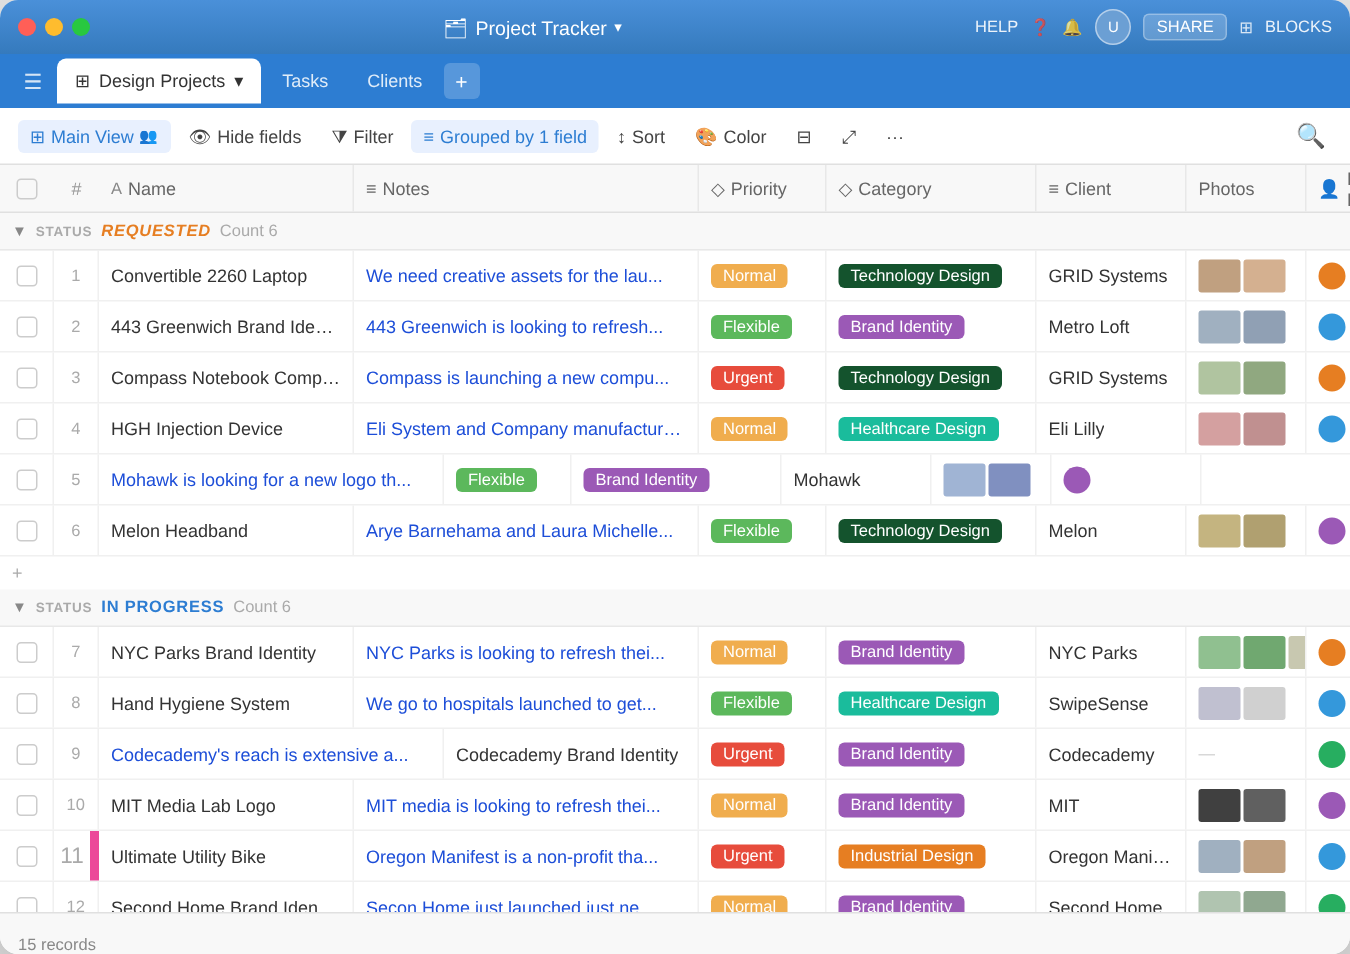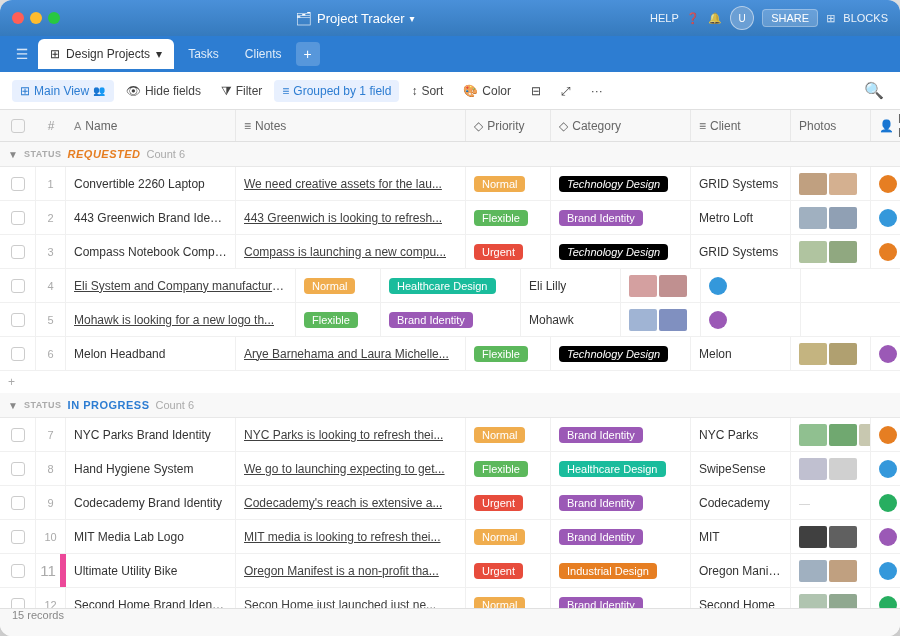--- a/index.html
+++ b/index.html
@@ -254,37 +254,36 @@
       overflow: hidden;
       flex-shrink: 0;
     }
     .cell-text {
       overflow: hidden;
       text-overflow: ellipsis;
       white-space: nowrap;
       color: #333;
     }
     .cell-muted {
-      color: #404040;
+      color: #1d4ed8;
       overflow: hidden;
       text-overflow: ellipsis;
       white-space: nowrap;
-      text-decoration: underline;
     }
     .badge {
       border-radius: 4px;
       padding: 2px 8px;
       font-size: 11px;
       font-weight: 500;
       white-space: nowrap;
     }
     .badge-normal { background: #f0ad4e; color: #fff; }
     .badge-flexible { background: #5cb85c; color: #fff; }
     .badge-urgent { background: #e74c3c; color: #fff; }
-    .badge-tech { background: #000000; color: #fff; font-style: italic; }
+    .badge-tech { background: #14532d; color: #fff; }
     .badge-brand { background: #9b59b6; color: #fff; }
     .badge-healthcare { background: #1abc9c; color: #fff; }
     .badge-industrial { background: #e67e22; color: #fff; }
 
     .photos-cell {
       display: flex;
       gap: 2px;
     }
     .photo-placeholder {
       width: 28px;
@@ -313,21 +312,21 @@
       font-size: 12px;
       cursor: pointer;
       gap: 4px;
     }
 
     .footer {
       background: #f8f8f8;
       border-top: 1px solid #e0e0e0;
       height: 28px;
       display: flex;
-      align-items: flex-start;
+      align-items: flex-end;
       padding: 0 12px;
       font-size: 11px;
       color: #888;
       flex-shrink: 0;
     }
 
     .checkbox-empty {
       width: 14px;
       height: 14px;
       border: 1px solid #ccc;
@@ -556,20 +555,23 @@
 
           </div>
         </div>
 
       </div>
       <div class="data-row">
         <div class="cell col-check" style="width:36px">
           <div class="checkbox-empty"></div>
         </div>
         <div class="cell col-num" style="width:30px;border-right:1px solid #f0f0f0;color:#aaa;font-size:11px">4</div>
+        <div class="cell col-name">
+          <span class="cell-text">HGH Injection Device</span>
+        </div>
         <div class="cell col-notes">
           <span class="cell-muted">Eli System and Company manufactures...</span>
         </div>
         <div class="cell col-priority">
           <span class="badge badge-normal">Normal</span>
         </div>
         <div class="cell col-category">
           <span class="badge badge-healthcare">Healthcare Design</span>
         </div>
         <div class="cell col-client">
@@ -700,21 +702,21 @@
       </div>
       <div class="data-row">
         <div class="cell col-check" style="width:36px">
           <div class="checkbox-empty"></div>
         </div>
         <div class="cell col-num" style="width:30px;border-right:1px solid #f0f0f0;color:#aaa;font-size:11px">8</div>
         <div class="cell col-name">
           <span class="cell-text">Hand Hygiene System</span>
         </div>
         <div class="cell col-notes">
-          <span class="cell-muted">We go to launching expecting to get...</span>
+          <span class="cell-muted">We go to hospitals launched to get...</span>
         </div>
         <div class="cell col-priority">
           <span class="badge badge-flexible">Flexible</span>
         </div>
         <div class="cell col-category">
           <span class="badge badge-healthcare">Healthcare Design</span>
         </div>
         <div class="cell col-client">
           <span class="cell-text">SwipeSense</span>
         </div>
@@ -730,25 +732,25 @@
 
           </div>
         </div>
 
       </div>
       <div class="data-row">
         <div class="cell col-check" style="width:36px">
           <div class="checkbox-empty"></div>
         </div>
         <div class="cell col-num" style="width:30px;border-right:1px solid #f0f0f0;color:#aaa;font-size:11px">9</div>
+        <div class="cell col-notes">
+          <span class="cell-muted">Codecademy's reach is extensive a...</span>
+        </div>
         <div class="cell col-name">
           <span class="cell-text">Codecademy Brand Identity</span>
-        </div>
-        <div class="cell col-notes">
-          <span class="cell-muted">Codecademy's reach is extensive a...</span>
         </div>
         <div class="cell col-priority">
           <span class="badge badge-urgent">Urgent</span>
         </div>
         <div class="cell col-category">
           <span class="badge badge-brand">Brand Identity</span>
         </div>
         <div class="cell col-client">
           <span class="cell-text">Codecademy</span>
         </div>

